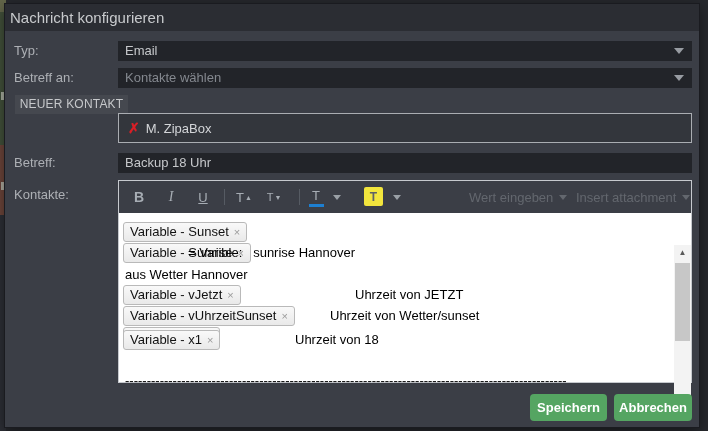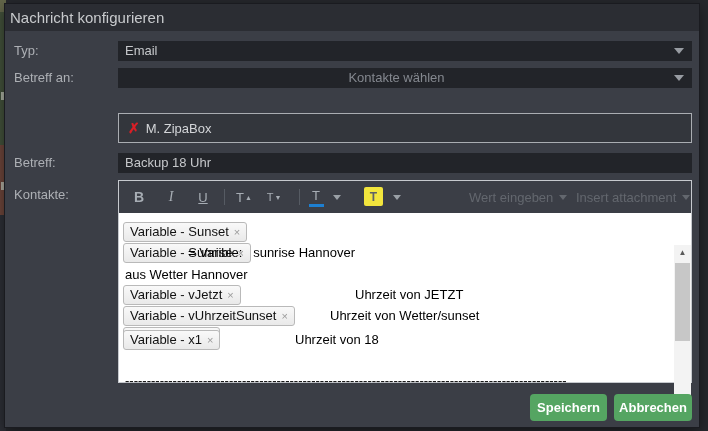--- a/index.html
+++ b/index.html
@@ -20,21 +20,21 @@
   .dialog { position:absolute; left:5px; top:4px; width:694px; height:423px;
             background:#3b3e46; box-shadow:0 0 0 1px #1a1b20, 0 4px 14px rgba(0,0,0,.5); }
   .titlebar { position:absolute; left:0; top:0; width:100%; height:27px; background:#2b2d33;
               color:#c8cacd; font-size:15px; line-height:27px; padding-left:5px; }
 
   .lbl { position:absolute; left:9px; color:#adb0b5; font-size:13px; line-height:20px; }
   .lbl-typ { top:37px; } .lbl-senden { top:64px; } .lbl-betreff { top:149px; } .lbl-nachricht { top:181px; }
 
   .field { position:absolute; left:113px; width:574px; height:20px; background:#222429;
            color:#c6c8cb; font-size:13px; line-height:20px; padding:0 24px 8px 7px; cursor:pointer; }
-  .field.placeholder { color:#84888f;text-align:center; }
+  .field.placeholder { color:#84888f; }
   .field-typ { top:37px; } .field-senden { top:64px; } .field-betreff { top:149px; }
   .caret { position:absolute; right:8px; top:7px; width:0; height:0;
            border-left:5px solid transparent; border-right:5px solid transparent; border-top:6px solid #989ca2; }
 
   .btn-newcontact { position:absolute; left:10px; top:91px; width:113px; height:19px; background:#45484f;
                     color:#c6c8cb; font-size:12px; line-height:19px; text-align:center; letter-spacing:.2px;
                     border:none; cursor:pointer; font-family:"Liberation Sans", sans-serif; }
 
   .chipbox { position:absolute; left:113px; top:109px; width:574px; height:30px;
              background:#33363c; border:1px solid #aaadb2; display:flex; align-items:center; padding-left:9px; }
@@ -114,20 +114,21 @@
     <span>Email</span>
     <span class="caret"></span>
   </div>
 
   <div class="lbl lbl-senden">Betreff an:</div>
   <div class="field field-senden placeholder">
     <span>Kontakte wählen</span>
     <span class="caret"></span>
   </div>
 
+  <button class="btn-newcontact">NEUER KONTAKT</button>
 
   <div class="chipbox">
     <span class="x">✗</span>
     <span class="cname">M. ZipaBox</span>
   </div>
 
   <div class="lbl lbl-betreff">Betreff:</div>
   <div class="field field-betreff">
     <span>Backup 18 Uhr</span>
   </div>

